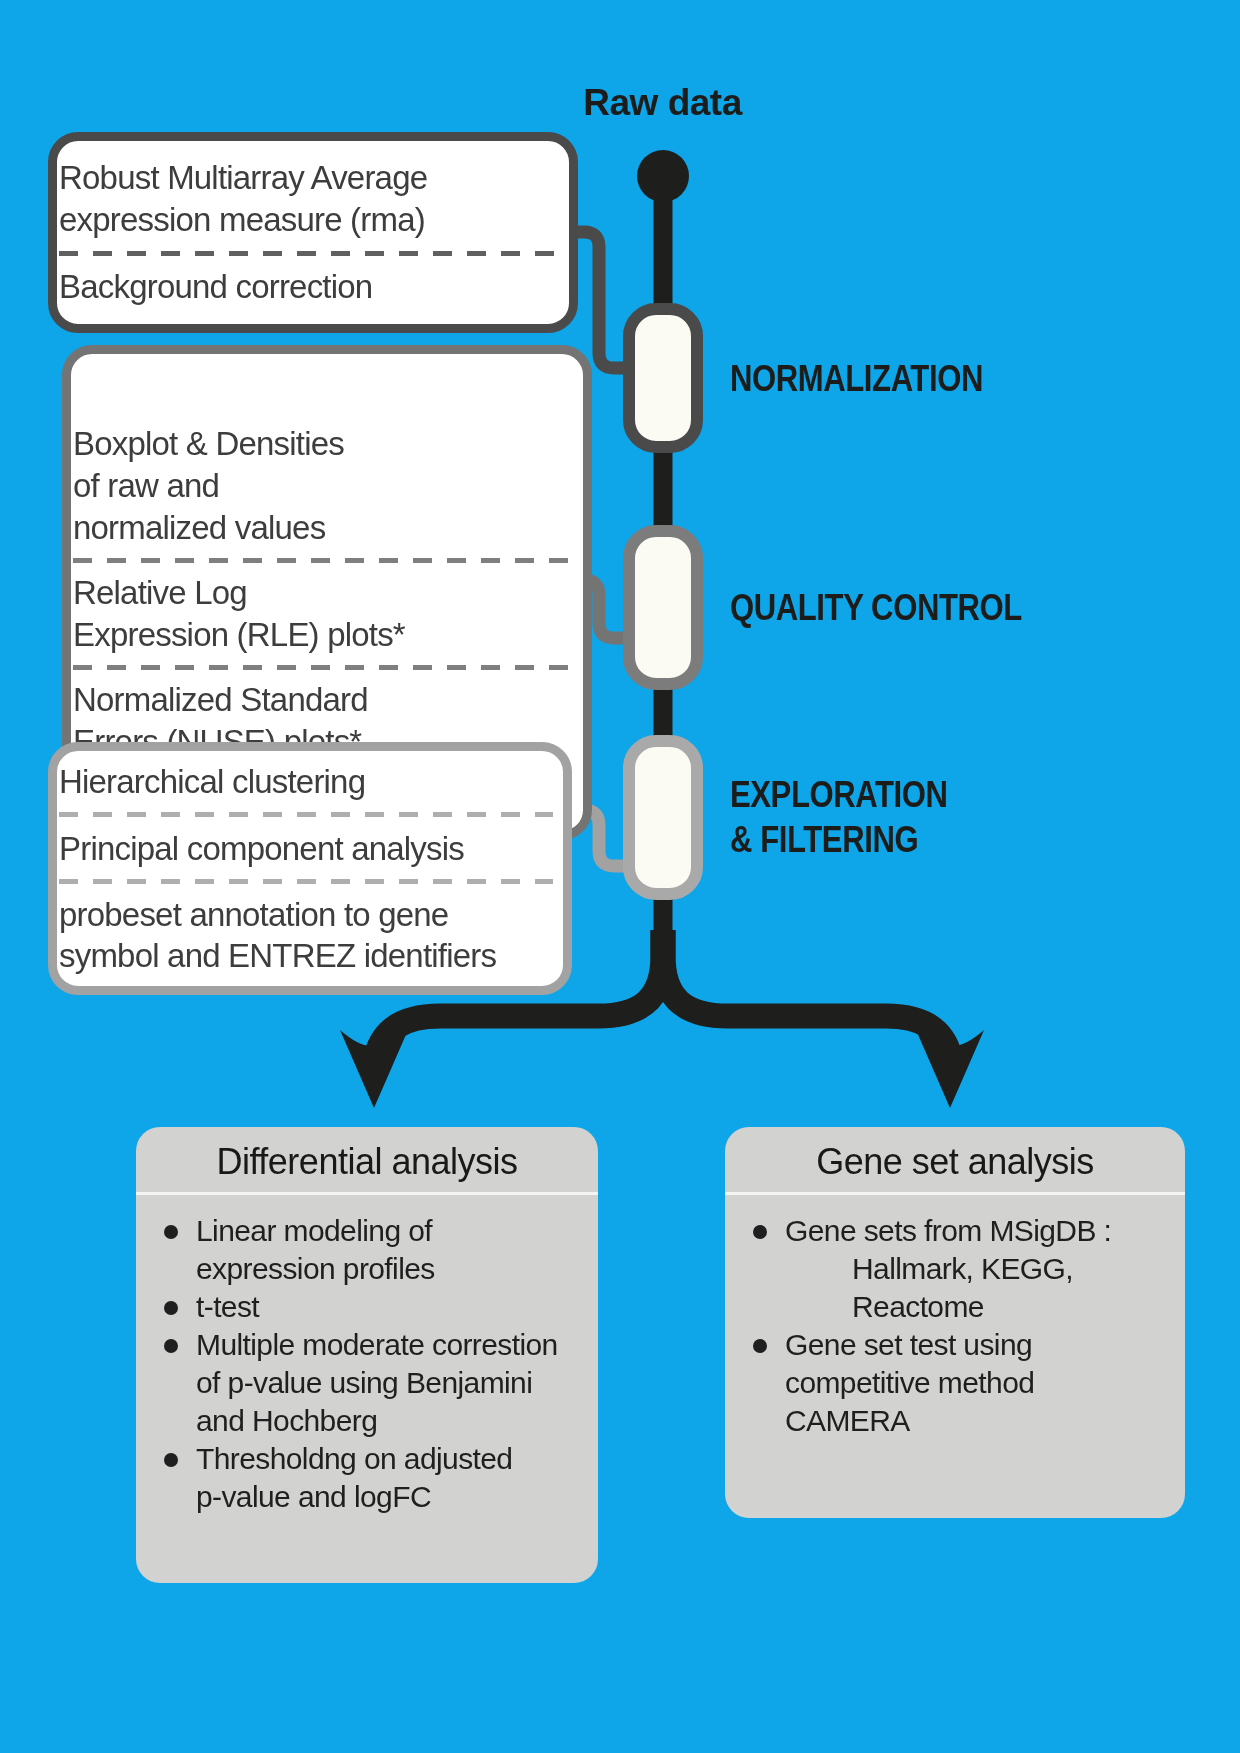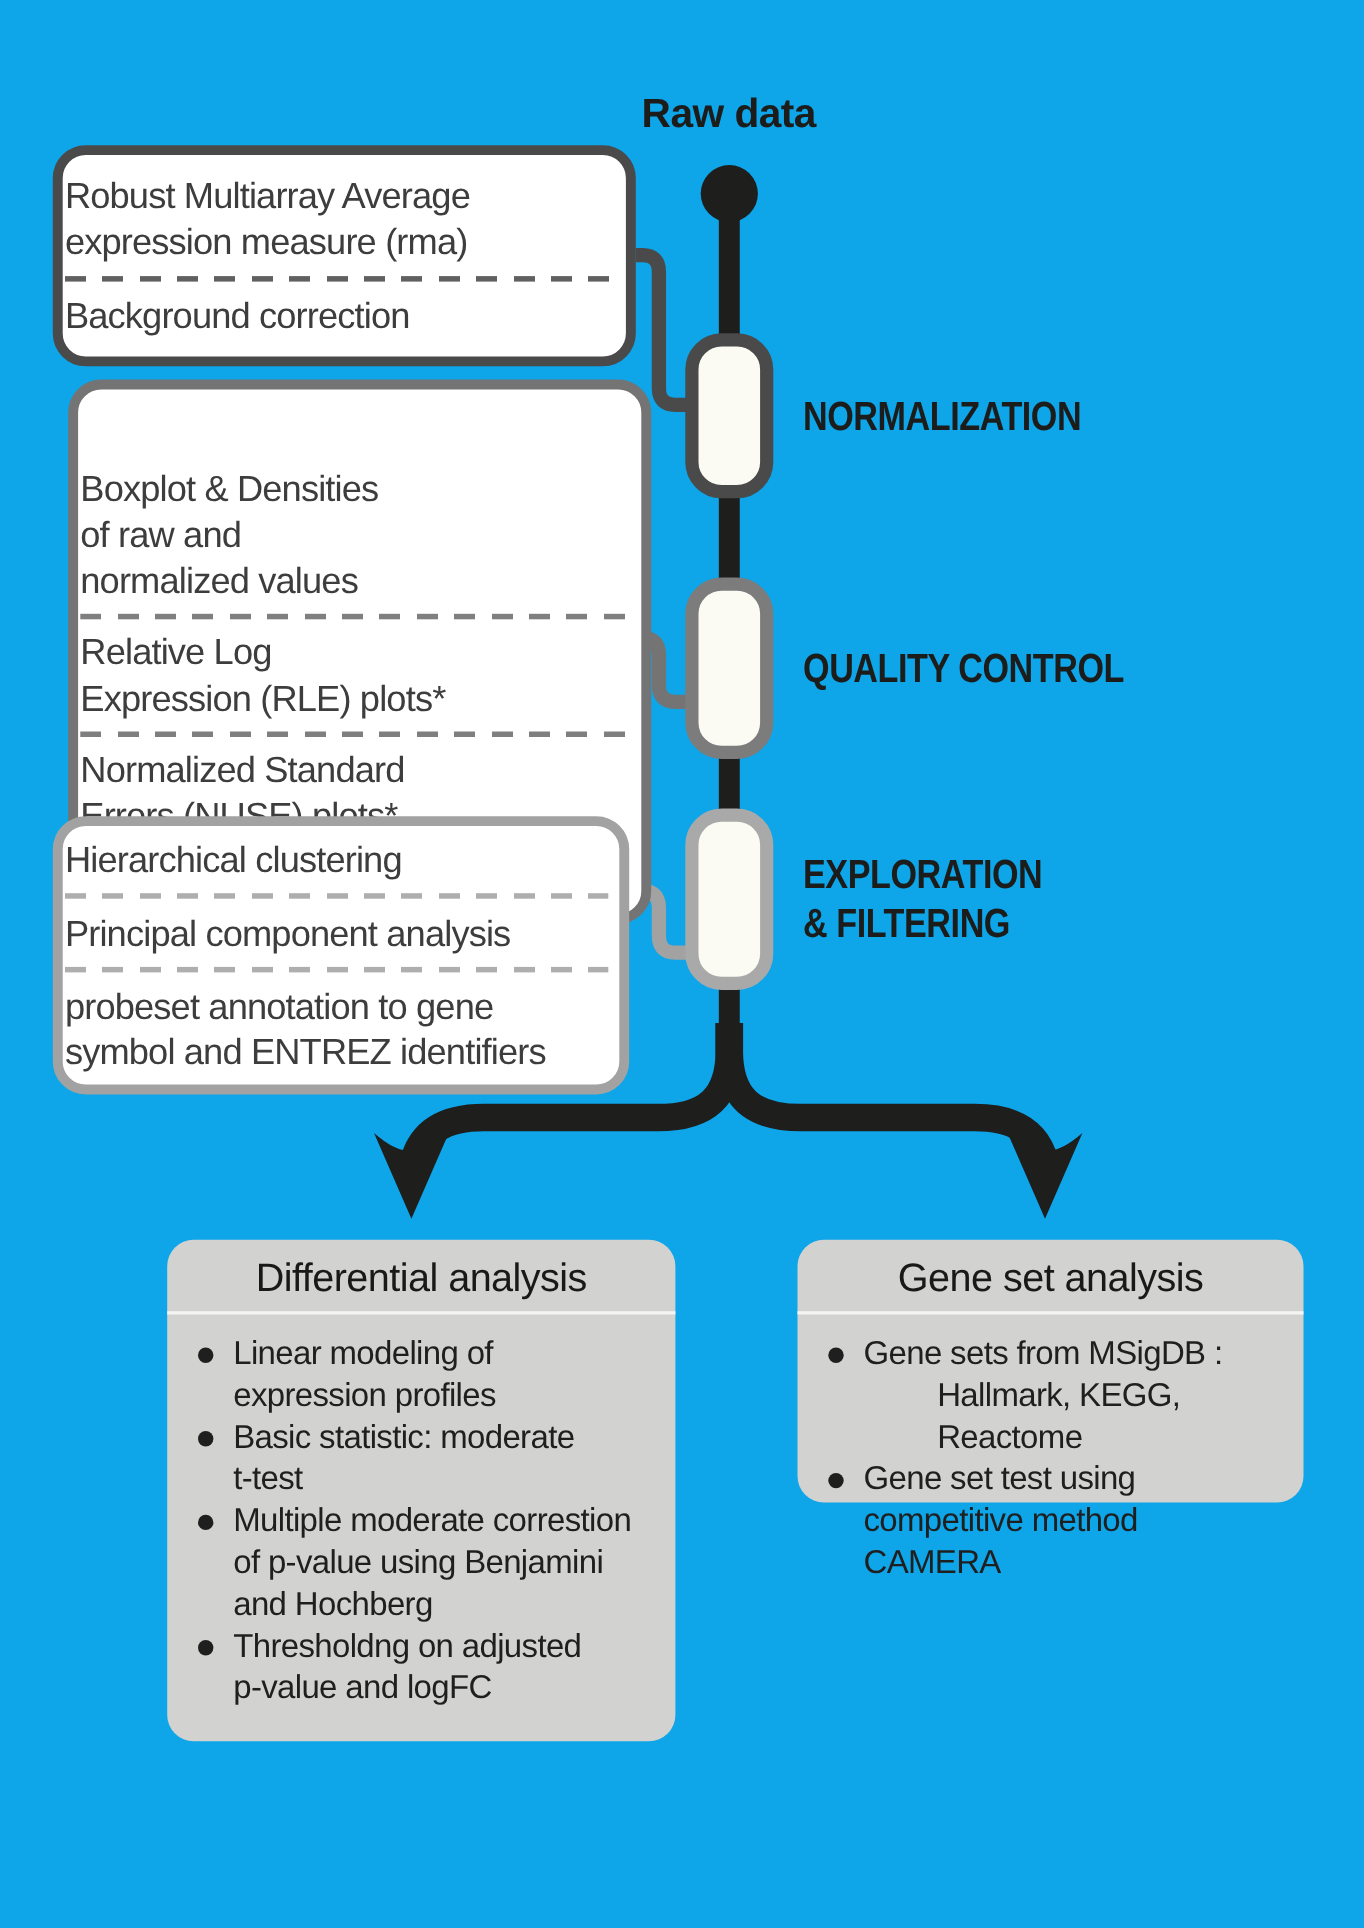--- a/index.html
+++ b/index.html
@@ -39,22 +39,22 @@
   }
   .lbl-norm{top:356px;}
   .lbl-qc{top:585px;}
   .lbl-expl{top:772px;}
 
   
   .panel{
     position:absolute;box-sizing:border-box;background:#d2d2d0;border-radius:24px;
     padding-top:13px;color:#1f1f1f;
   }
-  .panel-diff{left:152px;top:1127px;width:462px;height:456px;}
-  .panel-gene{left:725px;top:1127px;width:460px;height:239px;}
+  .panel-diff{left:136px;top:1127px;width:462px;height:456px;}
+  .panel-gene{left:725px;top:1127px;width:460px;height:391px;}
   .ptitle{text-align:center;font-size:36px;line-height:44px;color:#191919;letter-spacing:-0.5px;}
   .titlesep{height:3px;background:#f4f4f2;margin-top:8px;}
   .bullets{padding:17px 10px 0 28px;display:flex;flex-direction:column;justify-content:flex-end;}
   .brow{display:flex;align-items:flex-start;}
   .bdot{flex:0 0 14px;width:14px;height:14px;border-radius:50%;background:#1f1f1f;margin:13px 18px 0 0;}
   .blines{flex:1;}
   .pline{font-size:30px;line-height:38px;letter-spacing:-0.6px;white-space:nowrap;color:#1f1f1f;}
   .pline.indent{padding-left:67px;}
 </style>
 </head>
@@ -143,21 +143,20 @@
       <div class="brow">
         <span class="bdot"></span>
         <div class="blines">
           <div class="pline">Linear modeling of</div>
           <div class="pline">expression profiles</div>
         </div>
       </div>
       <div class="brow">
         <span class="bdot"></span>
         <div class="blines">
-          <div class="pline">Basic statistic: moderate</div>
           <div class="pline">t-test</div>
         </div>
       </div>
       <div class="brow">
         <span class="bdot"></span>
         <div class="blines">
           <div class="pline">Multiple moderate correstion</div>
           <div class="pline">of p-value using Benjamini</div>
           <div class="pline">and Hochberg</div>
         </div>

